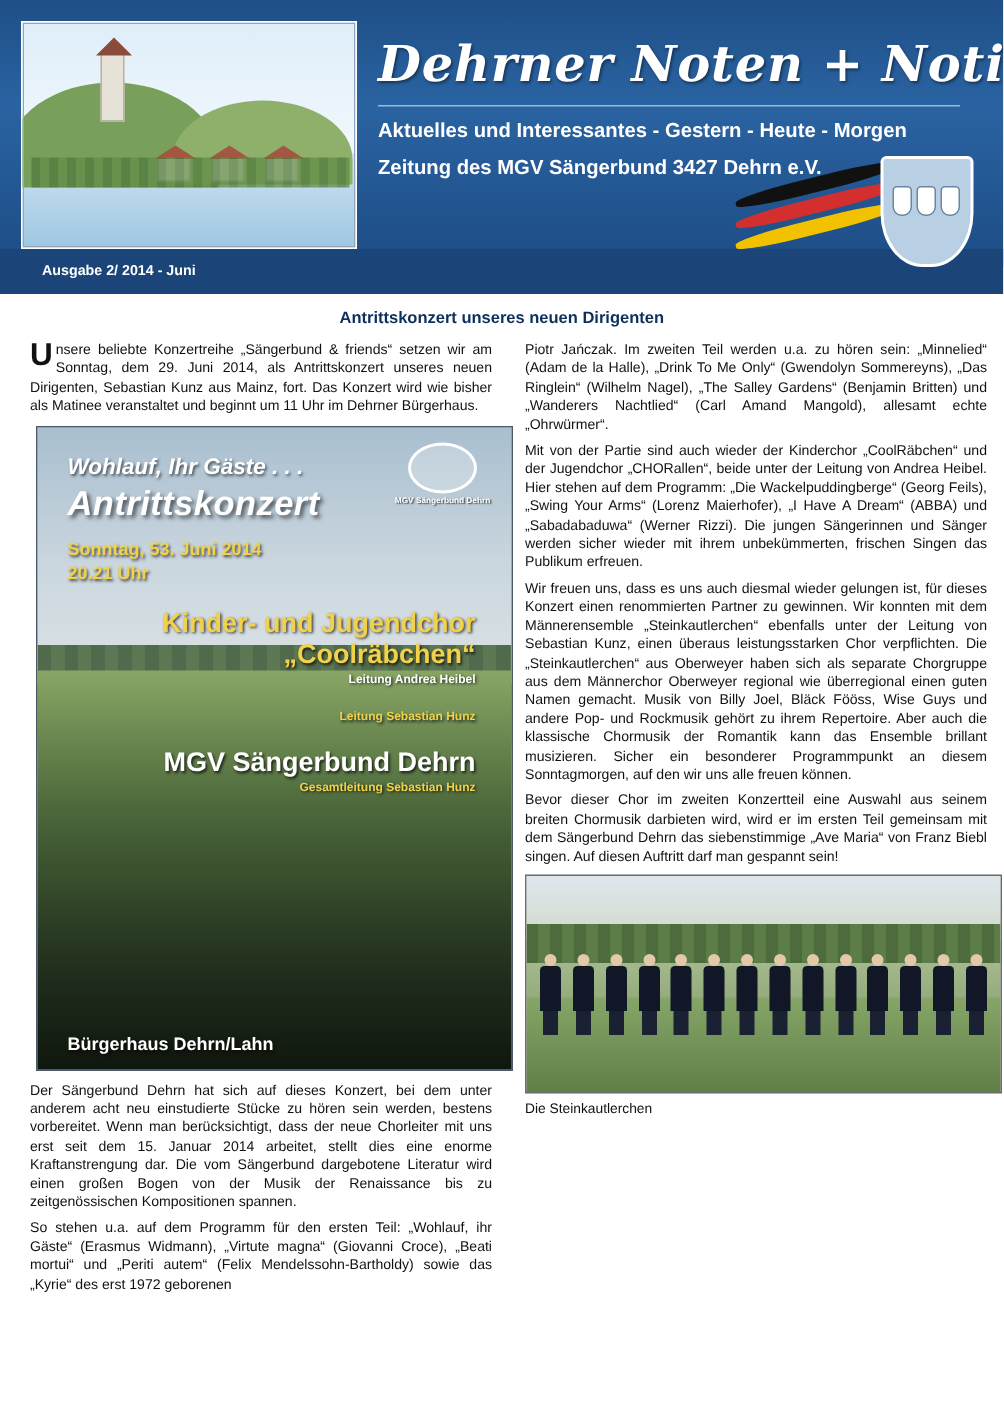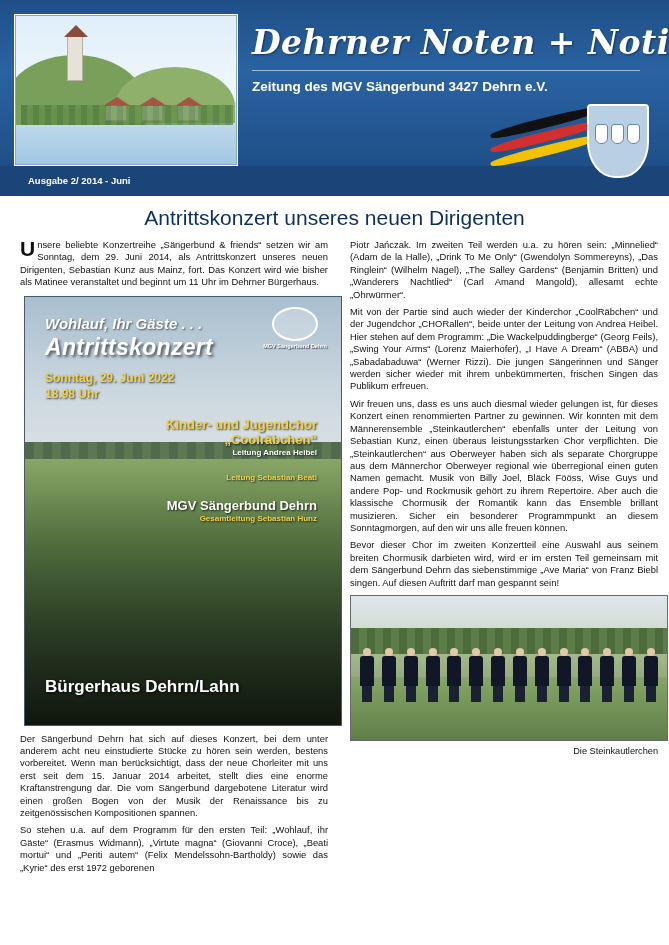--- a/index.html
+++ b/index.html
@@ -149,22 +149,22 @@
   }
   .flag span{ position:absolute; left:0; width:110px; height:10px; border-radius:40%;
     transform: rotate(-14deg); }
   .flag .f1{ top:26px; background:#111111; }
   .flag .f2{ top:40px; background:#d32f2f; }
   .flag .f3{ top:54px; background:#f2c200; }
 
   
   .headline {
     text-align: center;
-    font-size: 21px;
-    font-weight: normal;
+    font-size: 11px;
+    font-weight: bold;
     color: #0e2f5c;
     margin: 10px 0 9px 0;
     font-family: "Liberation Sans", sans-serif;
   }
   .cols {
     position: relative;
     padding: 0 10px;
     display: flex;
     gap: 12px;
   }
@@ -233,32 +233,32 @@
   .p-date {
     color:#f2d24a; font-size:12px; font-weight:bold;
     margin: 10px 0 0 6px; text-shadow:1px 1px 2px rgba(0,0,0,.7);
   }
   .p-time {
     color:#f2d24a; font-size:12px; font-weight:bold;
     margin: 2px 0 0 6px; text-shadow:1px 1px 2px rgba(0,0,0,.7);
   }
   .p-block { text-align:right; margin-top:16px; padding-right:10px; }
   .p-b-main {
-    color:#f2d24a; font-size:13px; font-weight:bold;
+    color:#f2d24a; font-size:18px; font-weight:bold;
     text-shadow:1px 1px 2px rgba(0,0,0,.75);
   }
   .p-b-main.white { color:#ffffff; }
   .p-b-sub {
     color:#ffffff; font-size:8px; font-weight:bold; margin-top:1px;
     text-shadow:1px 1px 2px rgba(0,0,0,.75);
   }
   .p-b-sub.gold { color:#f2d24a; }
   .p-venue {
-    position:absolute; left:20px; bottom:28px;
-    color:#ffffff; font-size:17px; font-weight:bold;
+    position:absolute; left:20px; bottom:10px;
+    color:#ffffff; font-size:12px; font-weight:bold;
     text-shadow:1px 1px 3px rgba(0,0,0,.8);
   }
   .p-logo {
     position:absolute; right:14px; top:10px; width:64px; height:54px;
     text-align:center;
   }
   .p-logo .ring {
     width:46px; height:34px; margin:0 auto;
     border:2px solid #ffffff; border-radius:50%;
     background: rgba(255,255,255,.25);
@@ -302,21 +302,21 @@
   }
   .ph-p .body {
     position:absolute; left:1px; top:8px; width:14px; height:30px;
     background:#111726; border-radius:3px 3px 0 0;
   }
   .ph-p .legs {
     position:absolute; left:3px; top:38px; width:10px; height:16px;
     background:#1a2132;
   }
   .photo-cap {
-    text-align:right;
+    text-align:left;
     font-size:9.2px;
     color:#111111;
     margin-top:5px;
   }
 </style>
 </head>
 <body>
 
 <div class="page">
 
@@ -333,20 +333,21 @@
       <div class="art-house art-roof" style="left:90px;"></div>
       <div class="art-house art-roof" style="left:126px;"></div>
       <div class="art-house art-roof" style="left:162px;"></div>
       <div class="art-trees"></div>
       <div class="art-frame"></div>
     </div>
 
     <div class="masthead">
       <div class="masthead-title">Dehrner Noten + Notizen</div>
       <div class="masthead-rule"></div>
+      <div class="masthead-sub1">Aktuelles und Interessantes - Gestern - Heute - Morgen</div>
       <div class="masthead-sub2">Zeitung des MGV Sängerbund 3427 Dehrn e.V.</div>
     </div>
 
     <div class="flag">
       <span class="f1"></span>
         <span class="f2"></span>
         <span class="f3"></span>
     </div>
 
     <div class="arms">
@@ -373,31 +374,31 @@
         <div class="poster-shade"></div>
 
         <div class="p-logo">
           <div class="ring"></div>
           <div class="cap">MGV Sängerbund Dehrn</div>
         </div>
 
         <div class="poster-inner">
           <div class="p-wohlauf">Wohlauf, Ihr Gäste . . .</div>
           <div class="p-title">Antrittskonzert</div>
-          <div class="p-date">Sonntag, 29. Juni 2022</div>
-          <div class="p-time">18.98 Uhr</div>
+          <div class="p-date">Sonntag, 53. Juni 2014</div>
+          <div class="p-time">20.21 Uhr</div>
 
           <div class="p-block">
             <div class="p-b-main">Kinder- und Jugendchor</div>
             <div class="p-b-main">„Coolräbchen“</div>
             <div class="p-b-sub">Leitung Andrea Heibel</div>
           </div>
 
           <div class="p-block">
-            <div class="p-b-sub gold">Leitung Sebastian Beati</div>
+            <div class="p-b-sub gold">Leitung Sebastian Hunz</div>
           </div>
 
           <div class="p-block">
             <div class="p-b-main white">MGV Sängerbund Dehrn</div>
             <div class="p-b-sub gold">Gesamtleitung Sebastian Hunz</div>
           </div>
         </div>
 
         <div class="p-venue">Bürgerhaus Dehrn/Lahn</div>
       </div>

